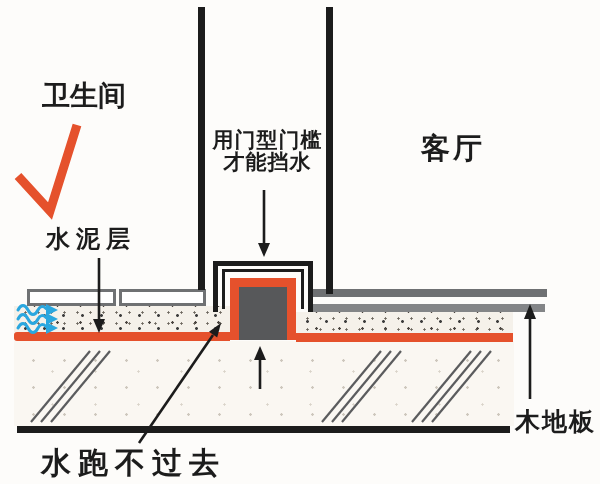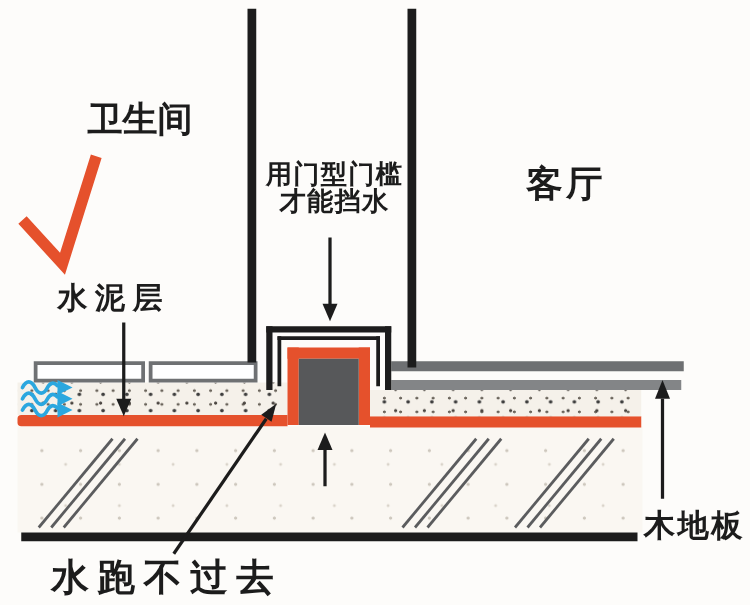--- a/index.html
+++ b/index.html
@@ -52,21 +52,21 @@
   .pier{left:239px;top:287px;width:48px;height:53px;background:var(--pier-gray,#57585A);}
   .bottom-line{left:17px;top:426px;width:493px;height:7px;background:var(--ink-black,#1C1C1C);}
   .overlay{position:absolute;left:0;top:0;width:600px;height:484px;pointer-events:none;}
   .ink-line{stroke:var(--ink-black,#1C1C1C);stroke-width:2.6;fill:none;}
   .ink-fill{fill:var(--ink-black,#1C1C1C);stroke:none;}
   .hatch{stroke:var(--hatch-gray,#5B5C5E);stroke-width:2.2;fill:none;}
   .check{stroke:var(--waterproof-orange,#E5512C);stroke-width:9;fill:none;stroke-linejoin:miter;}
   .wave{stroke:var(--water-blue,#2BA7DF);stroke-width:3;fill:none;stroke-linecap:round;}
   .wave-fill{fill:var(--water-blue,#2BA7DF);stroke:none;}
   .label{position:absolute;font-weight:bold;white-space:nowrap;line-height:1.05;}
-  .lbl-bathroom{left:42px;top:81px;font-size:28px;margin-left:28px;}
+  .lbl-bathroom{left:42px;top:81px;font-size:28px;}
   .lbl-living{left:421px;top:133px;font-size:29px;letter-spacing:3px;}
   .lbl-threshold{left:195px;top:129px;width:145px;font-size:21px;text-align:center;letter-spacing:1px;white-space:normal;}
   .lbl-cement{left:46px;top:226px;font-size:24px;letter-spacing:6px;}
   .lbl-pier{left:221px;top:388px;font-size:24px;letter-spacing:3px;}
   .lbl-wood{left:515px;top:408px;font-size:25px;letter-spacing:2px;text-align:center;}
   .lbl-blocked{left:41px;top:447px;font-size:30px;letter-spacing:7px;}
 </style>
 </head>
 <body>
 

